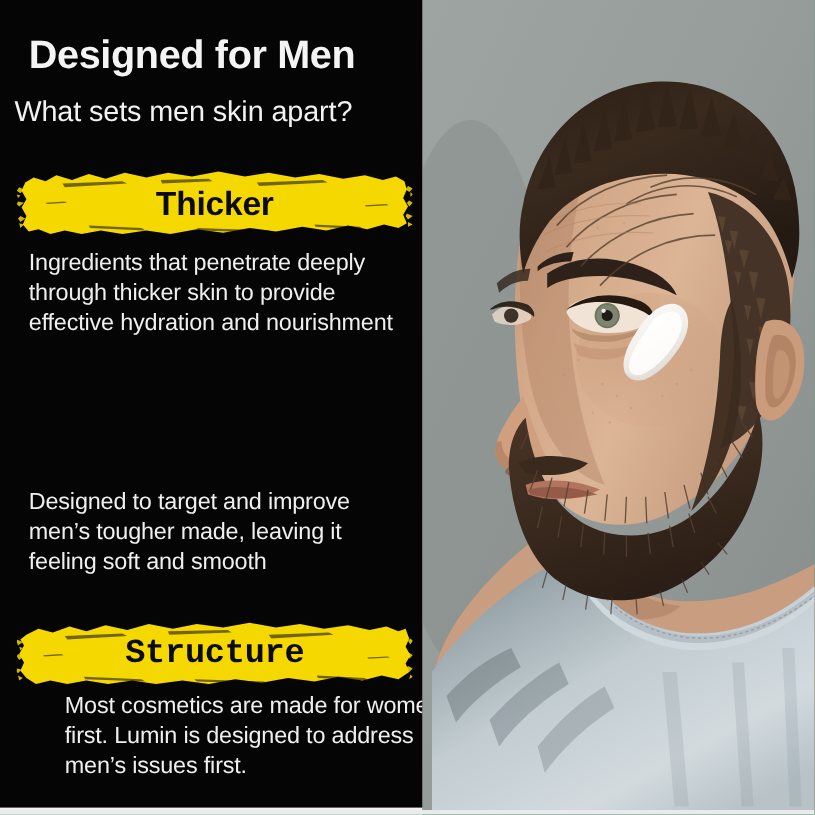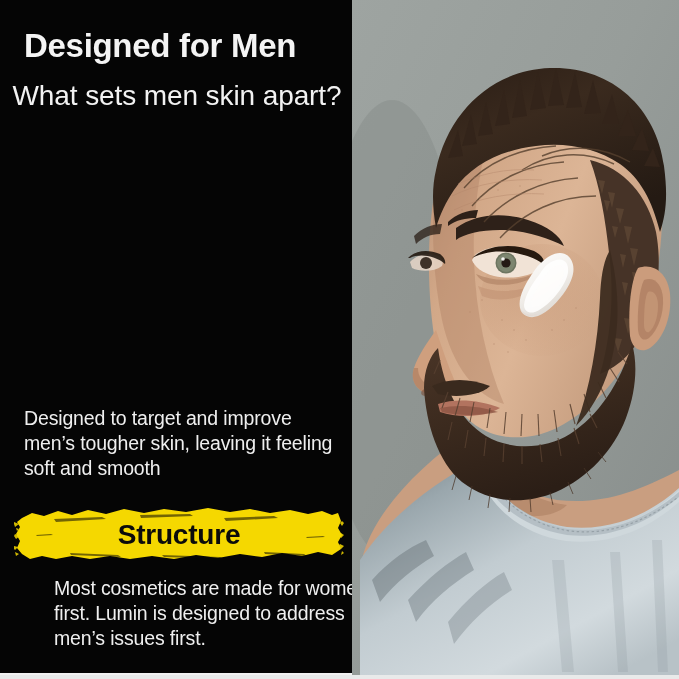--- a/index.html
+++ b/index.html
@@ -36,22 +36,21 @@
     color: #f4f4f4;
     letter-spacing: -0.3px;
     line-height: 1.08;
   }
 
   .subhead {
     position: absolute;
     left: 12px;
     top: 80px;
     width: 330px;
-    text-align: center;
-    font-size: 28px;
+    font-size: 24px;
     color: #f2f2f2;
     letter-spacing: -0.1px;
   }
 
   
   .banner {
     position: absolute;
     left: 14px;
     width: 330px;
     height: 62px;
@@ -74,21 +73,21 @@
     font-size: 28px;
     font-weight: bold;
     color: #0b0b0b;
     letter-spacing: -0.2px;
     z-index: 3;
     padding-top: 1px;
     box-sizing: border-box;
   }
   #banner-0 { top: 138px; }
   #banner-1 { top: 327px; }
-  #banner-2 { top: 503px; }
+  #banner-2 { top: 514px; font-family: Liberation Mono, monospace; }
 
   
   .body-text {
     position: absolute;
     left: 24px;
     width: 318px;
     font-size: 19.5px;
     color: #efefef;
     line-height: 1.28;
     letter-spacing: -0.15px;
@@ -131,24 +130,52 @@
 <body>
 
 <div id="canvas">
 
   <div id="left-panel">
 
     <div class="headline">Designed for Men</div>
 
     <div class="subhead">What sets men skin apart?</div>
 
-
-
-
-    <div class="body-text" id="body-1">Designed to target and improve men’s tougher skin, leaving it feeling soft and smooth</div>
+    <div class="banner" id="banner-0">
+      <svg class="brush" viewBox="0 0 330 62" preserveAspectRatio="none">
+        <path fill="#F5D800" d="M7,14 L14,10 L24,13 L33,8 L46,12 L60,7 L74,11 L90,6 L108,10 L126,6
+          L146,9 L168,5 L190,9 L210,6 L232,10 L252,7 L272,11 L290,8 L305,12 L316,9 L323,13
+          L325,20 L322,27 L326,34 L322,41 L325,48 L318,52 L306,49 L292,53 L276,50 L258,54
+          L238,51 L216,55 L194,52 L172,56 L150,53 L128,57 L108,54 L88,57 L70,54 L54,57
+          L40,54 L28,57 L18,53 L10,55 L5,49 L8,42 L4,35 L8,28 L4,21 Z"></path>
+
+        <path fill="#F5D800" opacity="0.85" d="M2,18 l4,2 -3,3 -3,-2z M1,30 l5,1 -4,3 -2,-2z
+          M3,42 l4,2 -4,3 -2,-3z M0,24 l3,1 -2,2z M2,48 l4,1 -3,3z"></path>
+
+        <path fill="#F5D800" opacity="0.85" d="M326,17 l4,2 -3,3 -3,-2z M327,29 l3,2 -3,3 -2,-3z
+          M325,40 l5,2 -4,3 -2,-3z M328,22 l2,2 -2,2z M326,47 l4,2 -4,2z"></path>
+
+        <g fill="#090806" opacity="0.55">
+          <path d="M38,15 l50,-2 4,2 -52,3z"></path>
+          <path d="M120,12 l40,-1 3,2 -42,2z"></path>
+          <path d="M200,14 l55,-2 4,2 -57,3z"></path>
+          <path d="M60,50 l44,2 3,2 -46,-2z"></path>
+          <path d="M150,52 l60,2 4,2 -62,-2z"></path>
+          <path d="M248,49 l38,2 3,2 -40,-2z"></path>
+          <path d="M24,31 l16,-1 2,1 -17,1z"></path>
+          <path d="M290,33 l18,-1 2,1 -19,1z"></path>
+        </g>
+      </svg>
+      <div class="label">Thicker</div>
+    </div>
+
+    <div class="body-text" id="body-0">Ingredients that penetrate deeply through thicker skin to provide effective hydration and nourishment</div>
+
+
+    <div class="body-text" id="body-1">Designed to target and improve men’s tougher made, leaving it feeling soft and smooth</div>
 
     <div class="banner" id="banner-2">
       <svg class="brush" viewBox="0 0 330 62" preserveAspectRatio="none">
         <path fill="#F5D800" d="M8,15 L18,10 L30,13 L44,8 L58,12 L74,7 L92,11 L110,6 L130,10
           L150,6 L172,9 L194,5 L216,9 L236,6 L256,10 L276,7 L294,11 L308,8 L318,12 L324,10
           L327,18 L324,25 L328,32 L324,39 L327,46 L318,52 L304,49 L288,53 L268,50 L248,54
           L226,51 L204,55 L182,52 L160,56 L138,53 L116,56 L96,53 L76,56 L58,53 L42,56
           L28,53 L16,56 L8,51 L3,45 L6,38 L2,31 L6,24 L3,19 Z"></path>
         <path fill="#F5D800" opacity="0.85" d="M0,19 l5,2 -4,3 -1,-3z M1,31 l5,2 -4,3 -2,-3z
           M0,43 l4,1 -3,3 -2,-2z M2,25 l3,1 -2,2z M1,49 l4,2 -3,2z"></path>

